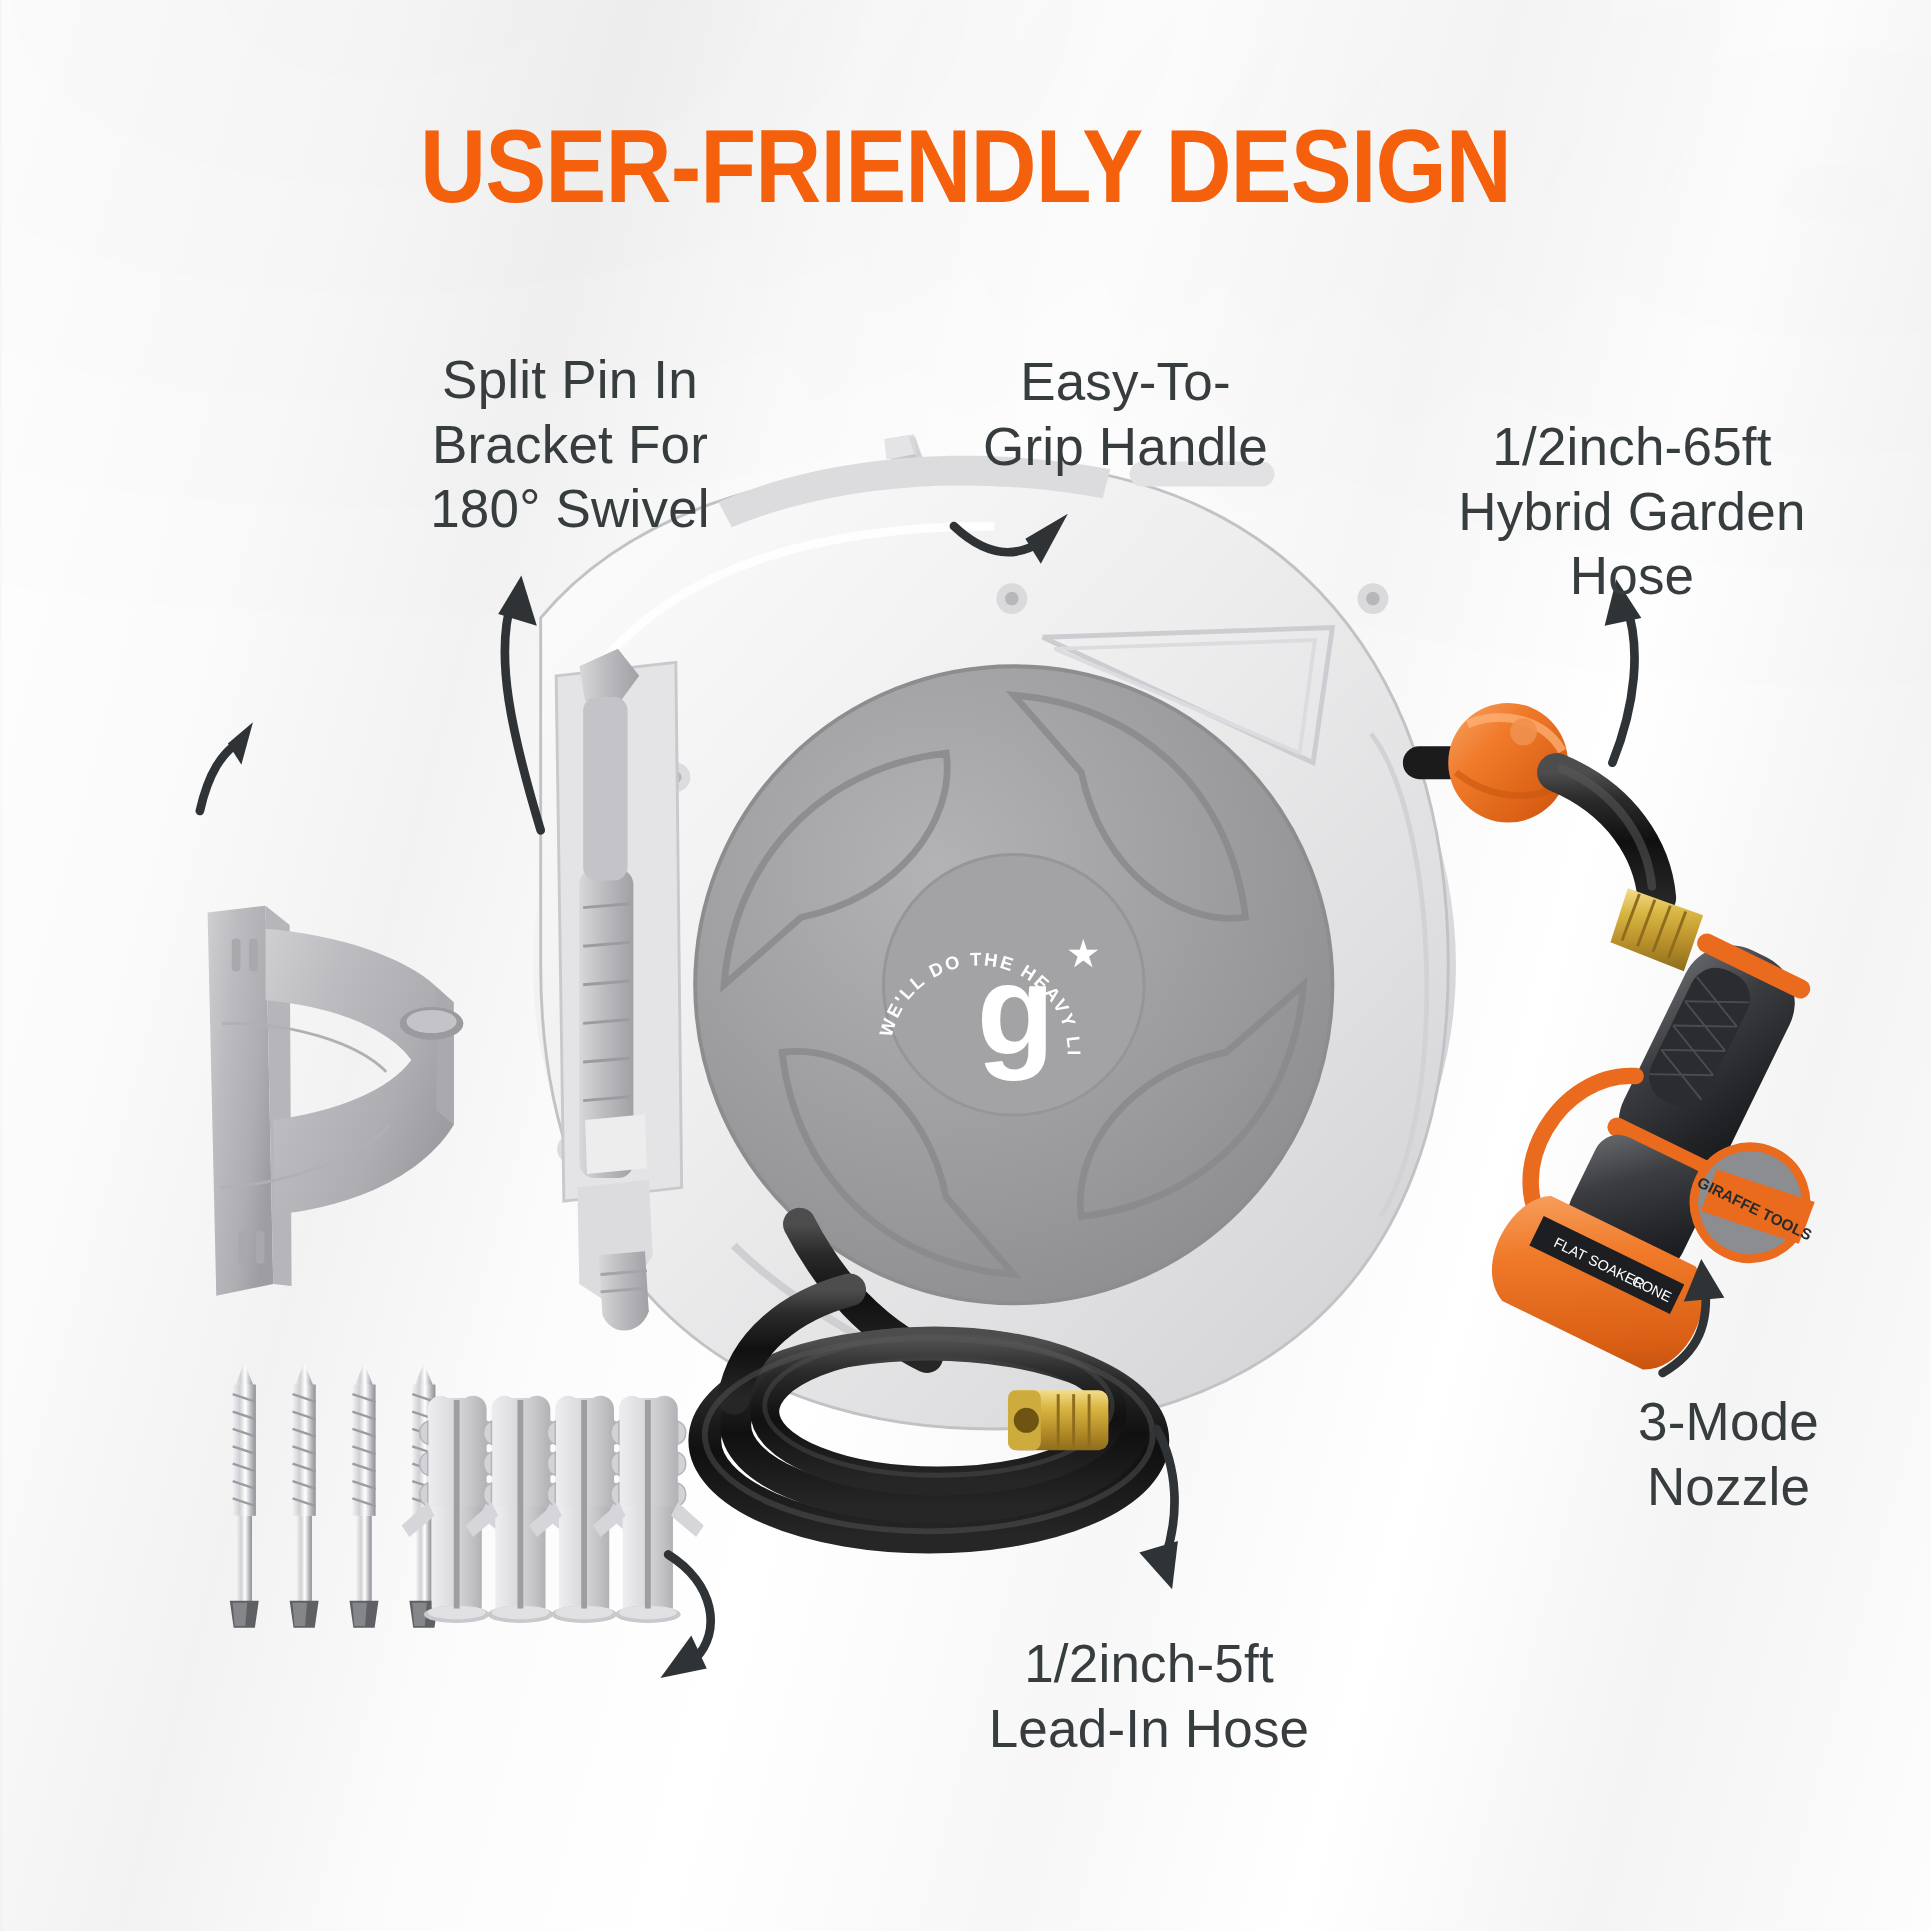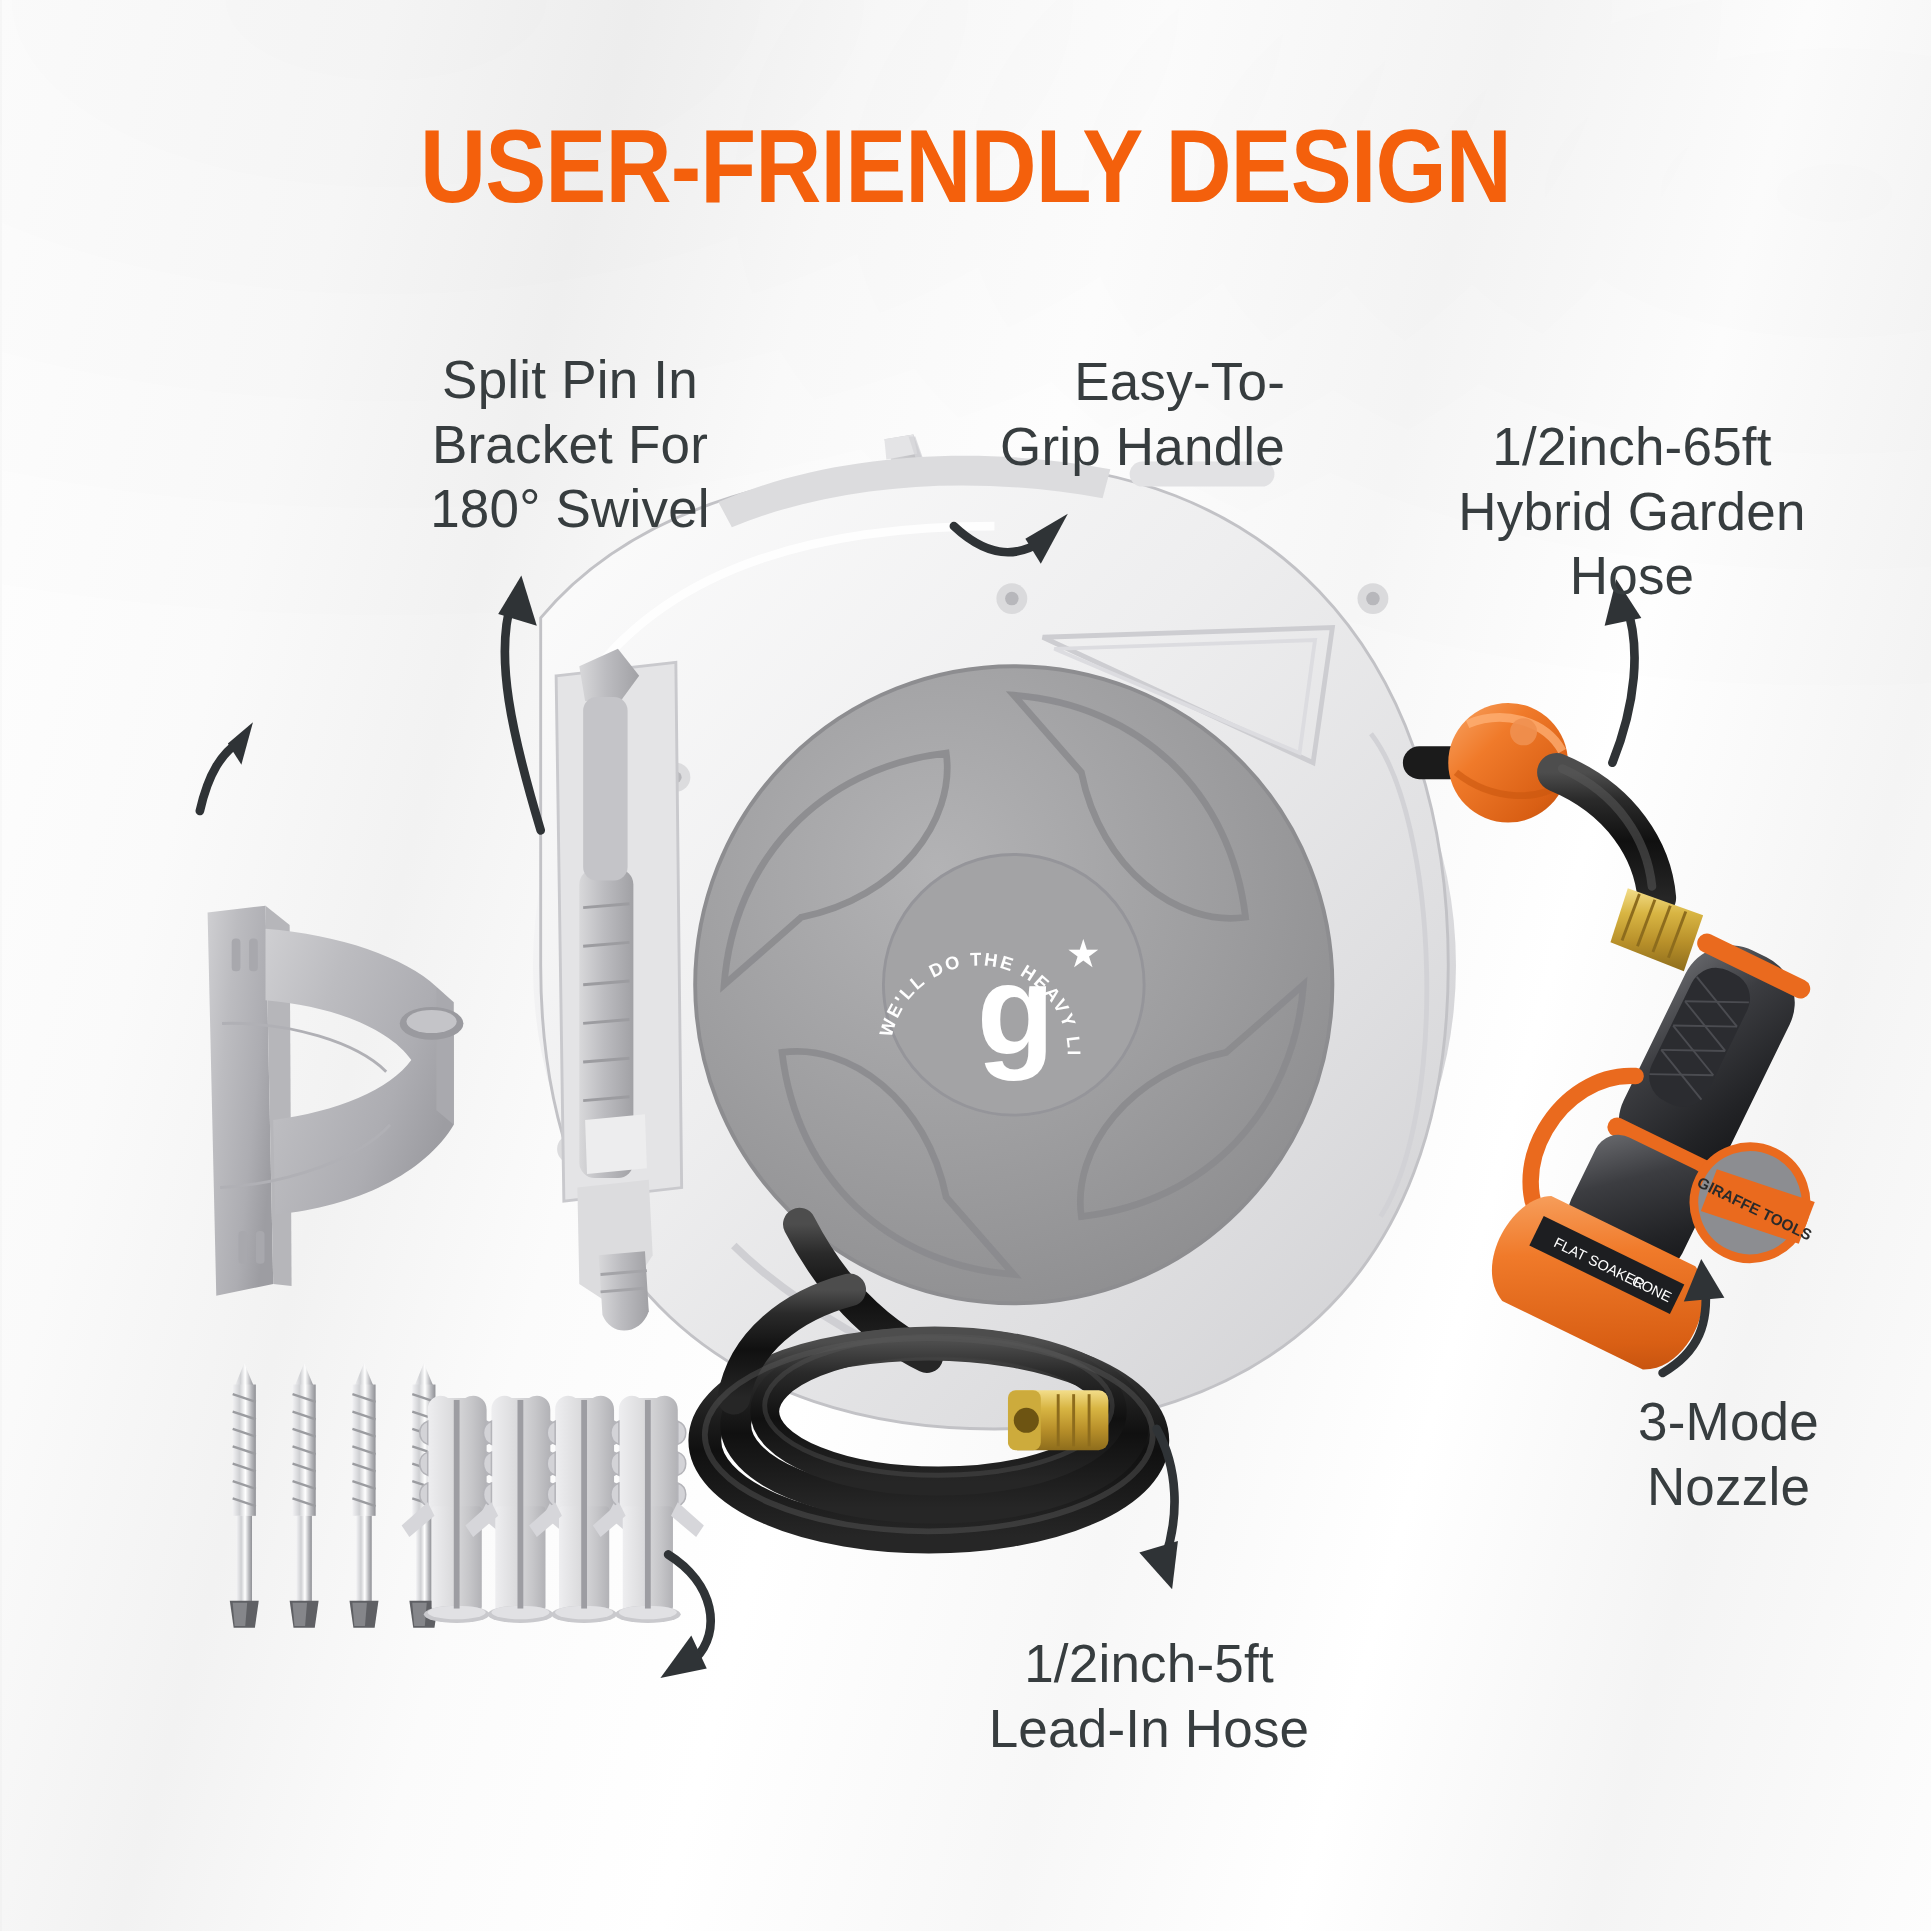--- a/index.html
+++ b/index.html
@@ -413,21 +413,21 @@
         <path d="M684,1738 L716,1694 L732,1728 Z"></path>
       </g>
     </g>
   </svg>
 
 
   <div class="label" style="left:406px;top:348px;width:328px;">Split Pin In
 Bracket For
 180° Swivel</div>
 
-  <div class="label" style="left:966px;top:350px;width:319px;text-align:right;">Easy-To-
+  <div class="label" style="left:966px;top:350px;width:319px;">Easy-To-
 Grip Handle</div>
 
   <div class="label" style="left:1429px;top:415px;width:406px;">1/2inch-65ft
 Hybrid Garden
 Hose</div>
 
   <div class="label" style="left:1574px;top:1390px;width:309px;">3-Mode
 Nozzle</div>
 
   <div class="label" style="left:946px;top:1632px;width:406px;">1/2inch-5ft

